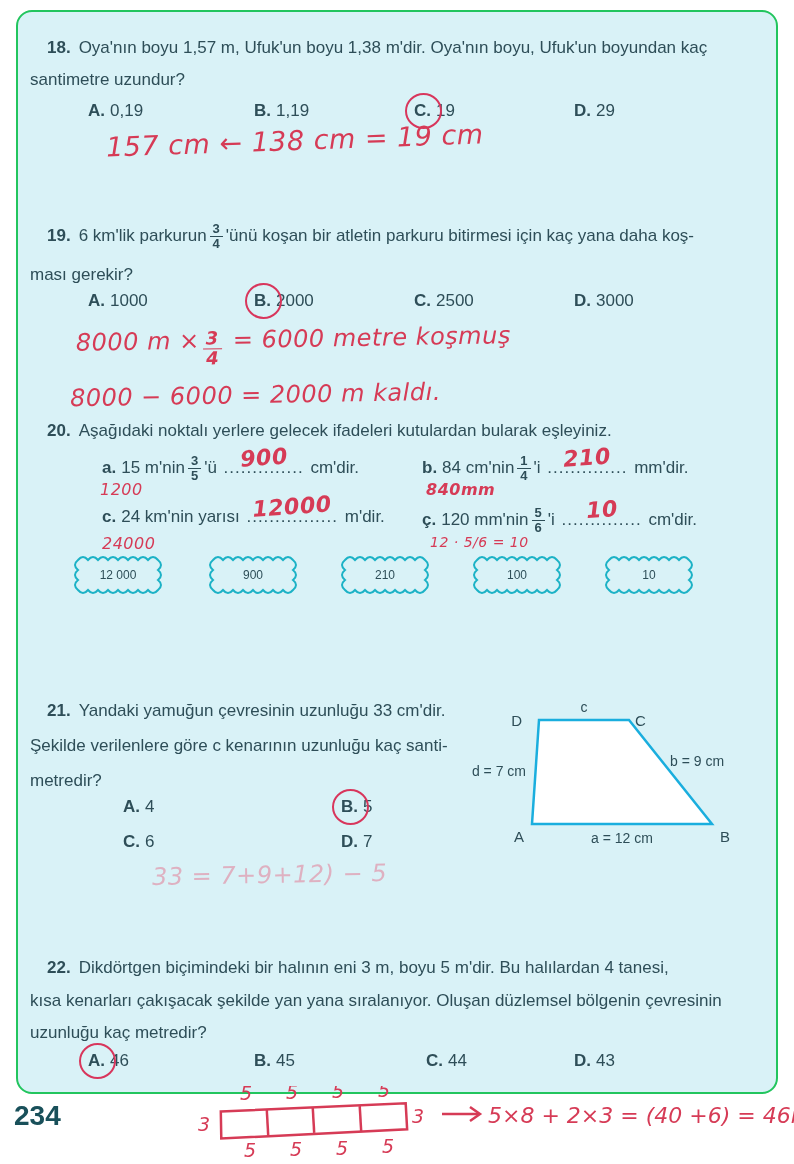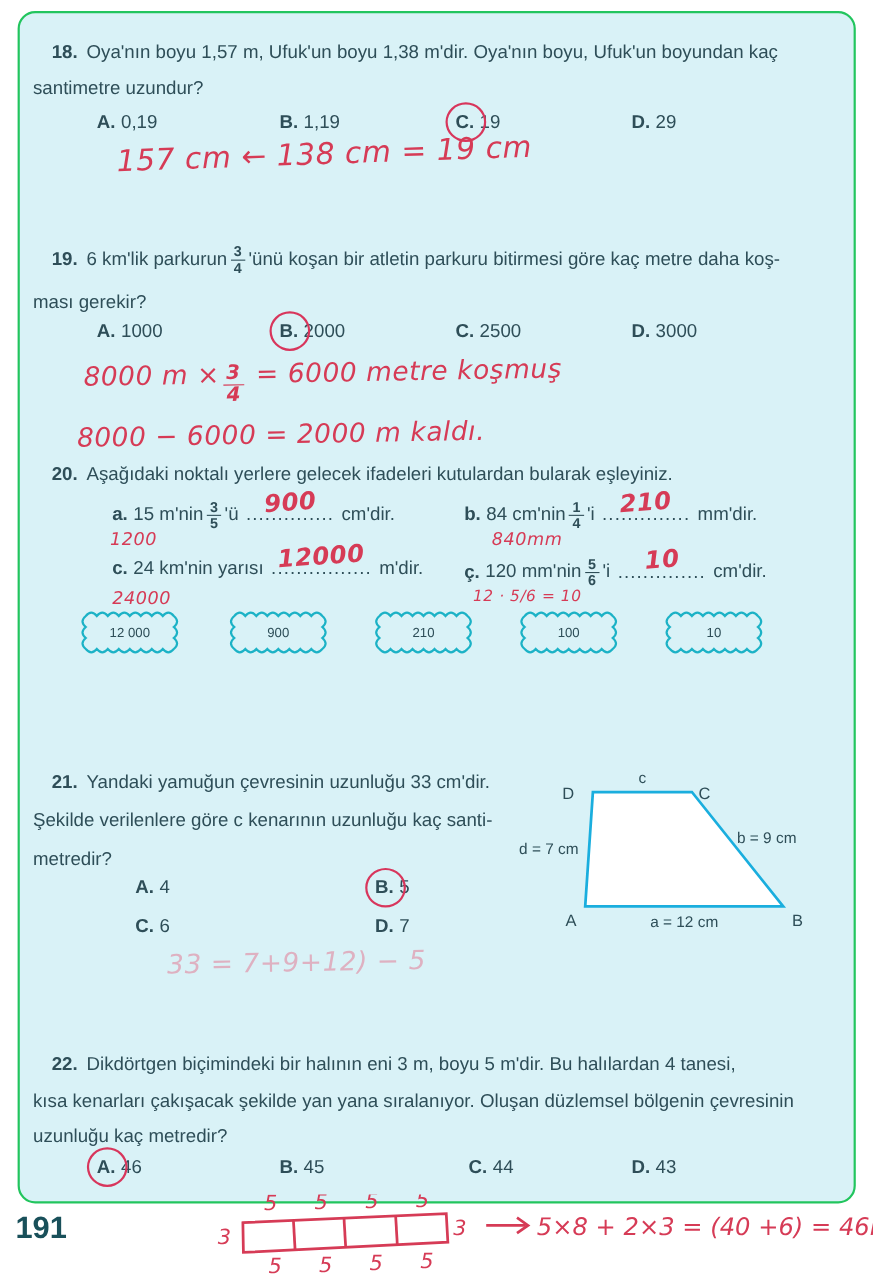--- a/index.html
+++ b/index.html
@@ -67,21 +67,21 @@
     <span class="opt" style="left:70px;"><b class="ltr">A.</b><span class="val">0,19</span></span>
     <span class="opt" style="left:236px;"><b class="ltr">B.</b><span class="val">1,19</span></span>
     <span class="opt" style="left:396px;"><span class="ltr-wrap"><span class="red-circle"></span><b class="ltr">C.</b></span><span class="val">19</span></span>
     <span class="opt" style="left:556px;"><b class="ltr">D.</b><span class="val">29</span></span>
   </div>
   <div class="abs hand" style="top:112px;left:88px;font-size:27px;transform:rotate(-2deg);">
     <span>157 cm ← 138 cm = 19 cm</span>
   </div>
 
   <div class="abs" style="top:210px;left:29px;">
-    <b class="qnum">19.</b><span>6 km'lik parkurun</span><span class="frac"><span class="num">3</span><span class="den">4</span></span><span>'ünü koşan bir atletin parkuru bitirmesi göre kaç metre daha koş-</span>
+    <b class="qnum">19.</b><span>6 km'lik parkurun</span><span class="frac"><span class="num">3</span><span class="den">4</span></span><span>'ünü koşan bir atletin parkuru bitirmesi için kaç yana daha koş-</span>
   </div>
   <div class="abs" style="top:252px;left:12px;">
     <span>ması gerekir?</span>
   </div>
   <div class="abs" style="top:278px;left:0;width:100%;height:24px;">
     <span class="opt" style="left:70px;"><b class="ltr">A.</b><span class="val">1000</span></span>
     <span class="opt" style="left:236px;"><span class="ltr-wrap"><span class="red-circle"></span><b class="ltr">B.</b></span><span class="val">2000</span></span>
     <span class="opt" style="left:396px;"><b class="ltr">C.</b><span class="val">2500</span></span>
     <span class="opt" style="left:556px;"><b class="ltr">D.</b><span class="val">3000</span></span>
   </div>
@@ -99,21 +99,21 @@
     <b style="margin-right:5px;">a.</b><span>15 m'nin</span><span class="frac"><span class="num">3</span><span class="den">5</span></span><span>'ü</span>
     <span class="blank"><span class="dots">..............</span><span class="hand blank-ans">900</span></span>
     <span>cm'dir.</span>
   </div>
   <span class="note hand" style="top:468px;left:82px;">1200</span>
   <div class="abs" style="top:442px;left:404px;">
     <b style="margin-right:5px;">b.</b><span>84 cm'nin</span><span class="frac"><span class="num">1</span><span class="den">4</span></span><span>'i</span>
     <span class="blank"><span class="dots">..............</span><span class="hand blank-ans">210</span></span>
     <span>mm'dir.</span>
   </div>
-  <span class="note hand" style="top:468px;left:429px;">840mm</span>
+  <span class="note hand" style="top:468px;left:408px;font-weight:bold;">840mm</span>
   <div class="abs" style="top:494px;left:84px;">
     <b style="margin-right:5px;">c.</b><span>24 km'nin yarısı</span>
     <span class="blank"><span class="dots">................</span><span class="hand blank-ans">12000</span></span>
     <span>m'dir.</span>
   </div>
   <span class="note hand" style="top:522px;left:84px;">24000</span>
   <div class="abs" style="top:494px;left:404px;">
     <b style="margin-right:5px;">ç.</b><span>120 mm'nin</span><span class="frac"><span class="num">5</span><span class="den">6</span></span><span>'i</span>
     <span class="blank"><span class="dots">..............</span><span class="hand blank-ans">10</span></span>
     <span>cm'dir.</span>
@@ -186,21 +186,21 @@
   <div class="abs" style="top:978px;left:12px;"><span>kısa kenarları çakışacak şekilde yan yana sıralanıyor. Oluşan düzlemsel bölgenin çevresinin</span></div>
   <div class="abs" style="top:1010px;left:12px;"><span>uzunluğu kaç metredir?</span></div>
   <div class="abs" style="top:1038px;left:0;width:100%;height:24px;">
     <span class="opt" style="left:70px;"><span class="ltr-wrap"><span class="red-circle"></span><b class="ltr">A.</b></span><span class="val">46</span></span>
     <span class="opt" style="left:236px;"><b class="ltr">B.</b><span class="val">45</span></span>
     <span class="opt" style="left:396px;margin-left:12px;"><b class="ltr">C.</b><span class="val">44</span></span>
     <span class="opt" style="left:556px;"><b class="ltr">D.</b><span class="val">43</span></span>
   </div>
 </div>
 
-<div class="page-number">191</div>
+<div class="page-number">234</div>
 
 <svg style="position:absolute;left:190px;top:1086px;" width="604" height="78" viewBox="0 0 604 78">
   <g stroke="#d63b56" stroke-width="2.5" fill="none" transform="rotate(-1 120 36)">
     <path d="M31,24 L216,19 L217,45 L31,51 Z"></path>
     <line x1="77" y1="23" x2="78" y2="49"></line>
     <line x1="123" y1="22" x2="124" y2="47"></line>
     <line x1="170" y1="21" x2="171" y2="46"></line>
   </g>
   <g class="sketch-text" font-size="19">
     <text x="50" y="14">5</text>

